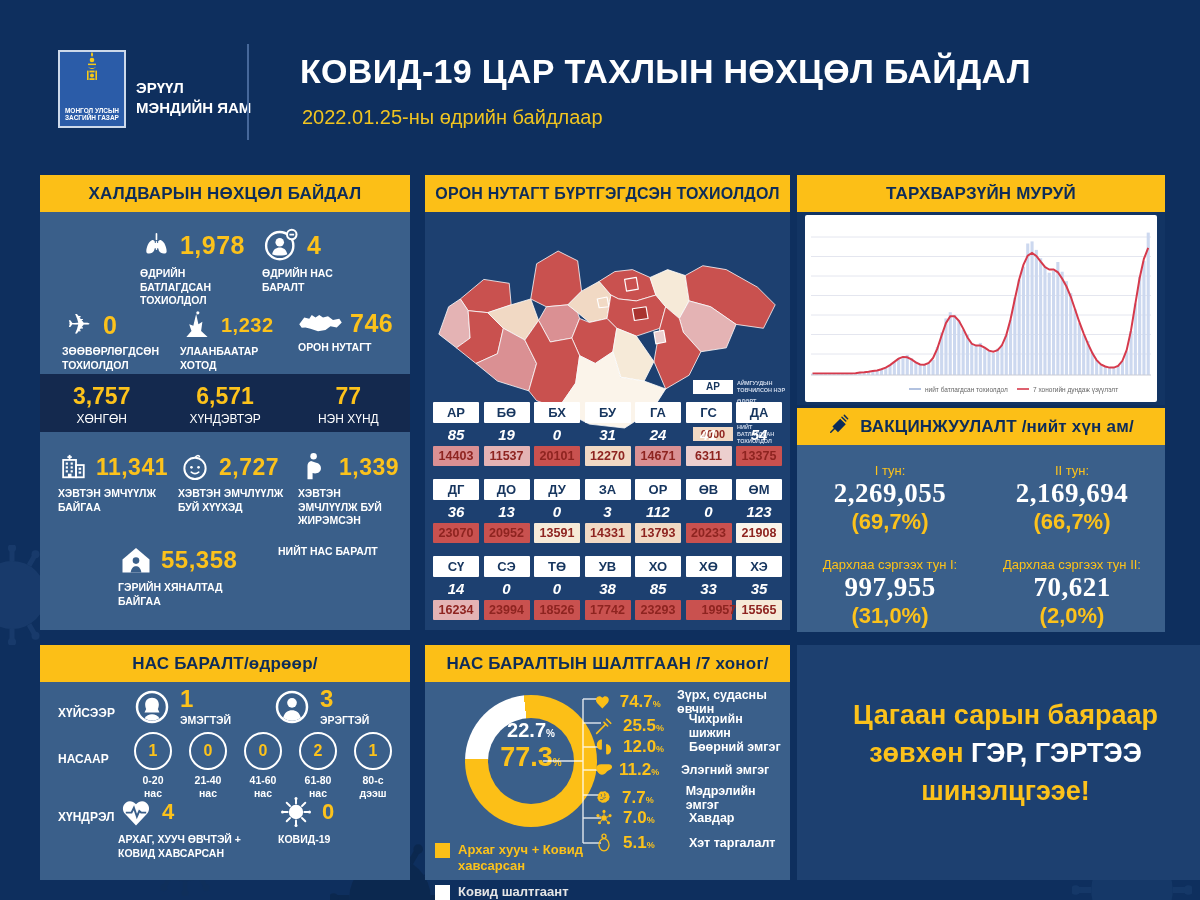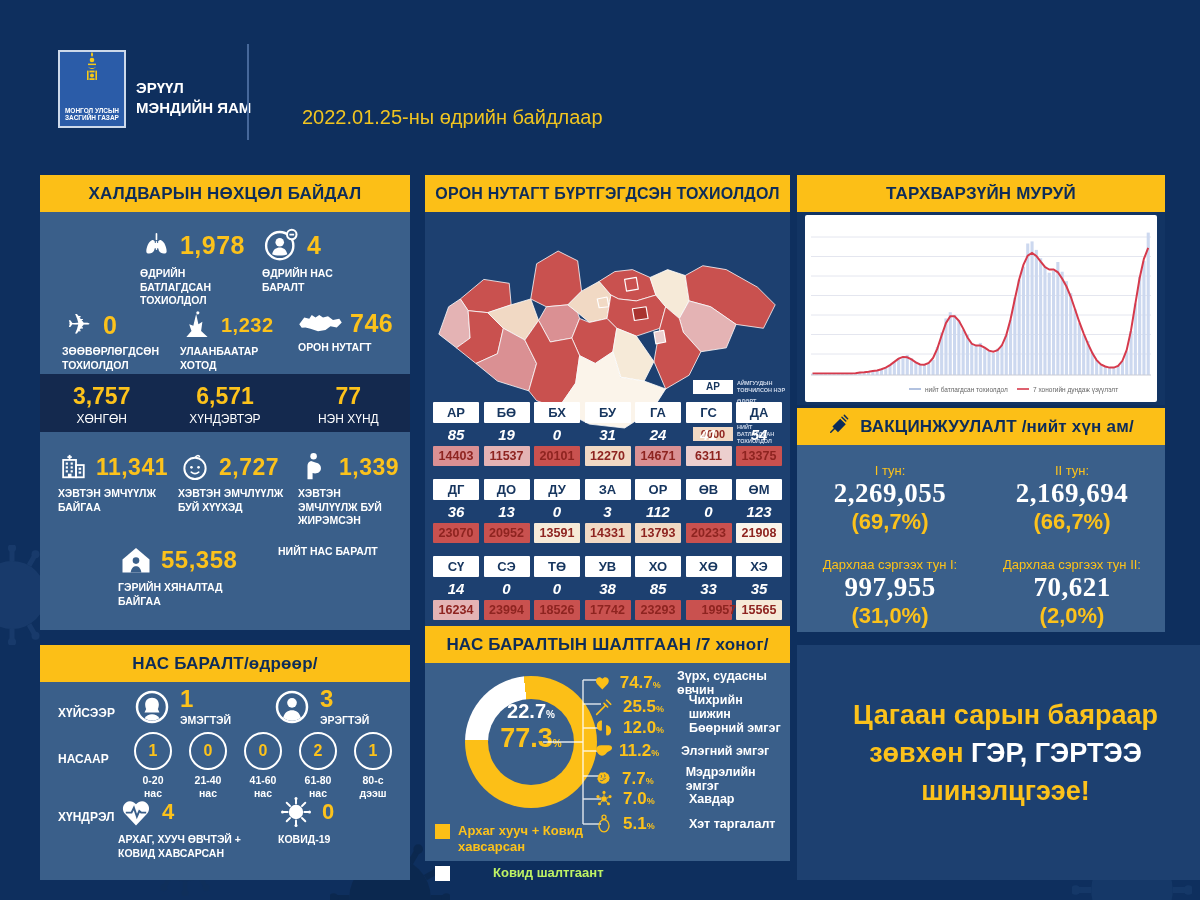--- a/index.html
+++ b/index.html
@@ -8,21 +8,21 @@
   .abs{position:absolute;}
   .panel{position:absolute;}
   .phead{height:37px;background:#fcbf17;color:#0d2c59;font-weight:bold;font-size:17px;
          display:flex;align-items:center;justify-content:center;letter-spacing:.2px;}
   .pbody{position:absolute;left:0;right:0;top:37px;bottom:0;background:#3a5f8a;}
   .pbody-dark{background:#1d4070;}
   .stat{position:absolute;}
   .stat-top{display:flex;align-items:center;gap:7px;}
   .stat-val{color:#fcc21b;font-weight:bold;font-size:25px;letter-spacing:.5px;}
   .stat-label{color:#fff;font-weight:bold;font-size:10.5px;line-height:1.3;margin-top:3px;}
-  .sev{position:absolute;left:0;right:0;display:flex;background:#14294e;}
+  .sev{position:absolute;left:0;right:0;display:flex;background:#14294e;justify-content:flex-end;}
   .sev-col{flex:1;text-align:center;padding:9px 0 10px;}
   .sev-val{color:#fcc21b;font-weight:bold;font-size:23px;}
   .sev-label{color:#fff;font-weight:normal;font-size:12px;margin-top:2px;}
   .row-label{position:absolute;color:#fff;font-weight:bold;font-size:12px;}
   .age-circle{width:34px;height:34px;border-radius:50%;border:2px solid #fff;display:flex;
               align-items:center;justify-content:center;color:#fcc21b;font-weight:bold;font-size:16px;}
   .age-label{color:#fff;font-weight:bold;font-size:10.5px;text-align:center;margin-top:4px;line-height:1.25;}
   .rt-cell{position:absolute;text-align:center;}
   .rt-code{background:#fff;color:#16355e;font-weight:bold;font-size:13px;height:21px;line-height:21px;border-radius:1px;}
   .rt-daily{color:#fff;font-weight:bold;font-size:15px;height:23px;line-height:23px;font-style:italic;}
@@ -180,20 +180,21 @@
       <div class="abs" style="left:0;right:0;bottom:5px;">
         <div style="color:#fff;font-size:6.5px;font-weight:bold;">МОНГОЛ УЛСЫН</div>
         <div style="color:#fff;font-size:6.5px;font-weight:bold;">ЗАСГИЙН ГАЗАР</div>
       </div>
     </div>
     <div class="abs" style="left:136px;top:78px;color:#fff;font-weight:bold;font-size:15px;line-height:1.3;">
       <div>ЭРҮҮЛ</div>
       <div>МЭНДИЙН ЯАМ</div>
     </div>
     <div class="abs" style="left:247px;top:44px;width:2px;height:96px;background:#46689a;"></div>
+    <div class="abs" style="left:300px;top:52px;color:#fff;font-weight:bold;font-size:34px;letter-spacing:.3px;">КОВИД-19 ЦАР ТАХЛЫН НӨХЦӨЛ БАЙДАЛ</div>
     <div class="abs" style="left:302px;top:106px;color:#f0c420;font-size:20px;">2022.01.25-ны өдрийн байдлаар</div>
   </div>
 
   <div class="panel" style="left:40px;top:175px;width:370px;height:455px;">
     <div class="phead">ХАЛДВАРЫН НӨХЦӨЛ БАЙДАЛ</div>
     <div class="pbody">
       <div id="inf-stats">
           <div class="stat" style="left:100px;top:14px;width:105px;">
             <div class="stat-top">
               <svg width="38" height="38" viewBox="0 0 24 24" fill="#fff">
@@ -563,38 +564,38 @@
           </div>
           <div class="rt-cell" style="left:303px;top:154px;width:46px;">
             <div class="rt-code">ХЭ</div>
             <div class="rt-daily">35</div>
             <div class="rt-total" style="background:#f6ead8;">15565</div>
           </div>
         </div>
     </div>
   </div>
 
-  <div class="panel" style="left:425px;top:626px;width:365px;height:235px;">
+  <div class="panel" style="left:425px;top:645px;width:365px;height:235px;">
     <div class="phead">НАС БАРАЛТЫН ШАЛТГААН /7 хоног/</div>
     <div class="pbody">
       <div class="abs" id="donut" style="left: 40px; top: 13px; width: 132px; height: 132px; border-radius: 50%; background: conic-gradient(from 272deg, rgb(255, 255, 255) 0%, rgb(255, 255, 255) 22.7%, rgb(252, 191, 23) 22.7%, rgb(252, 191, 23) 100%);">
         <div class="abs" style="left:23px;top:23px;width:86px;height:86px;border-radius:50%;background:#3a5f8a;"></div>
         <div class="abs" style="left:0;right:0;top:24px;text-align:center;">
           <div class="donut-txt-wh"><span>22.7</span><small>%</small></div>
           <div class="donut-txt-ye"><span>77.3</span><small>%</small></div>
         </div>
       </div>
       <div class="abs" id="donut-legend" style="left:10px;top:160px;width:210px;">
           <div class="legend-row">
             <div class="legend-sw" style="background:#fcbf17;"></div>
             <div class="legend-tx" style="color:#fcc21b;">Архаг хууч + Ковид хавсарсан</div>
           </div>
           <div class="legend-row">
             <div class="legend-sw" style="background:#ffffff;"></div>
-            <div class="legend-tx" style="color:#bef264;margin-left:35px;">Ковид шалтгаант</div>
+            <div class="legend-tx" style="color:#e5e5e5;">Ковид шалтгаант</div>
           </div>
         </div>
       <svg class="abs" id="cause-bracket" style="left:118px;top:0;" width="62" height="200">
           <g stroke="#ffffff" stroke-width="1.4" opacity=".85">
             <line x1="0" y1="79" x2="40" y2="79"></line>
             <line x1="40" y1="17" x2="40" y2="161"></line>
             <line x1="40" y1="17" x2="58" y2="17"></line>
             <line x1="40" y1="41" x2="58" y2="41"></line>
             <line x1="40" y1="65" x2="58" y2="65"></line>
             <line x1="40" y1="88" x2="58" y2="88"></line>

